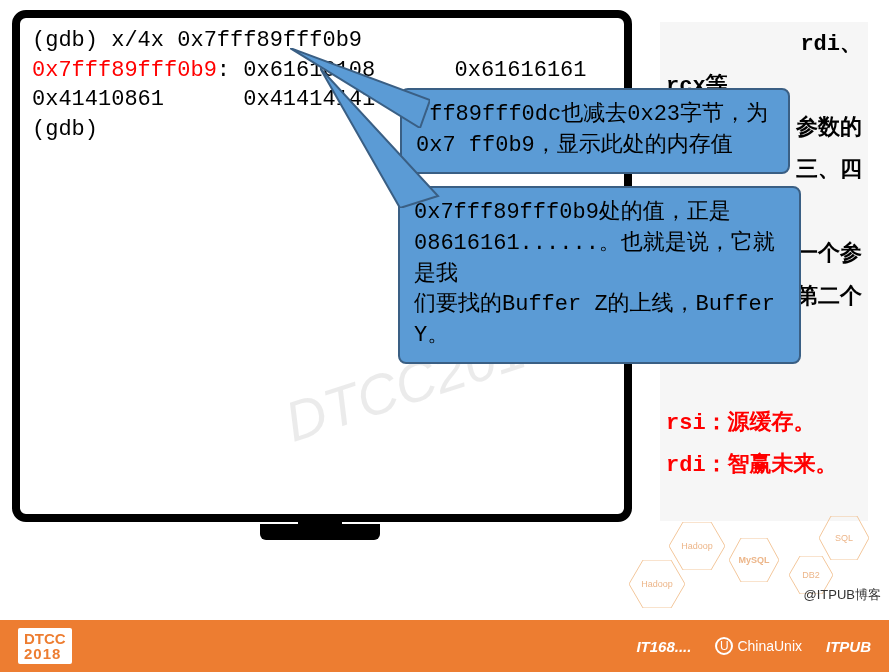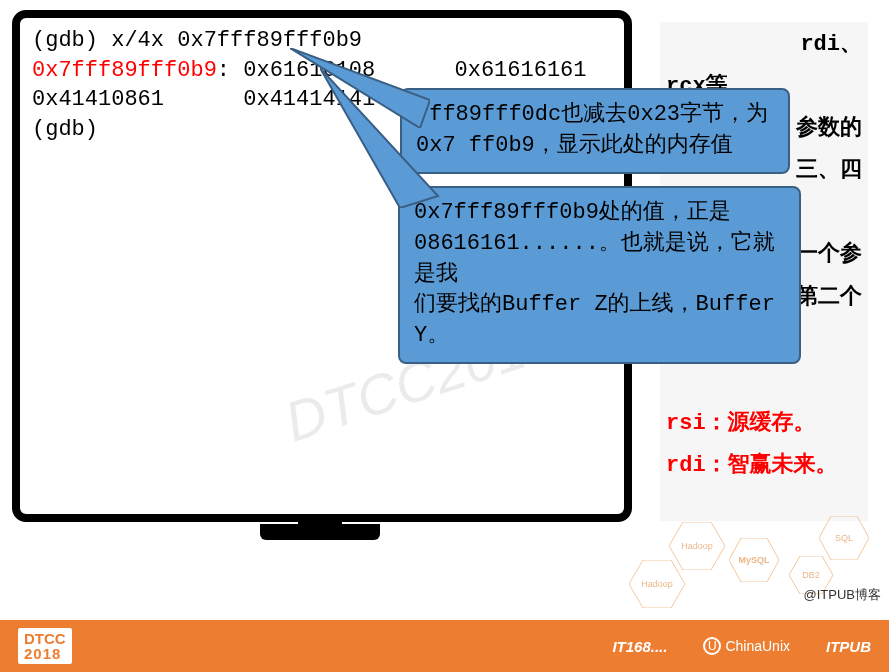--- a/index.html
+++ b/index.html
@@ -140,21 +140,21 @@
     font-style: italic;
     font-weight: bold;
     font-size: 20px;
     margin-left: 8px;
     vertical-align: middle;
   }
   .footer-right {
     margin-left: auto;
     display: flex;
     align-items: center;
-    gap: 36px;
+    gap: 24px;
     font-size: 15px;
     font-style: italic;
   }
   .flink { color:#fff; font-weight:bold; }
   .cu {
     display:flex; align-items:center; gap:4px; font-style:normal; font-size:14px;
   }
   .cu .circ {
     display:inline-block; width:18px; height:18px; border:2px solid #fff;
     border-radius:50%; text-align:center; line-height:15px; font-size:12px;

